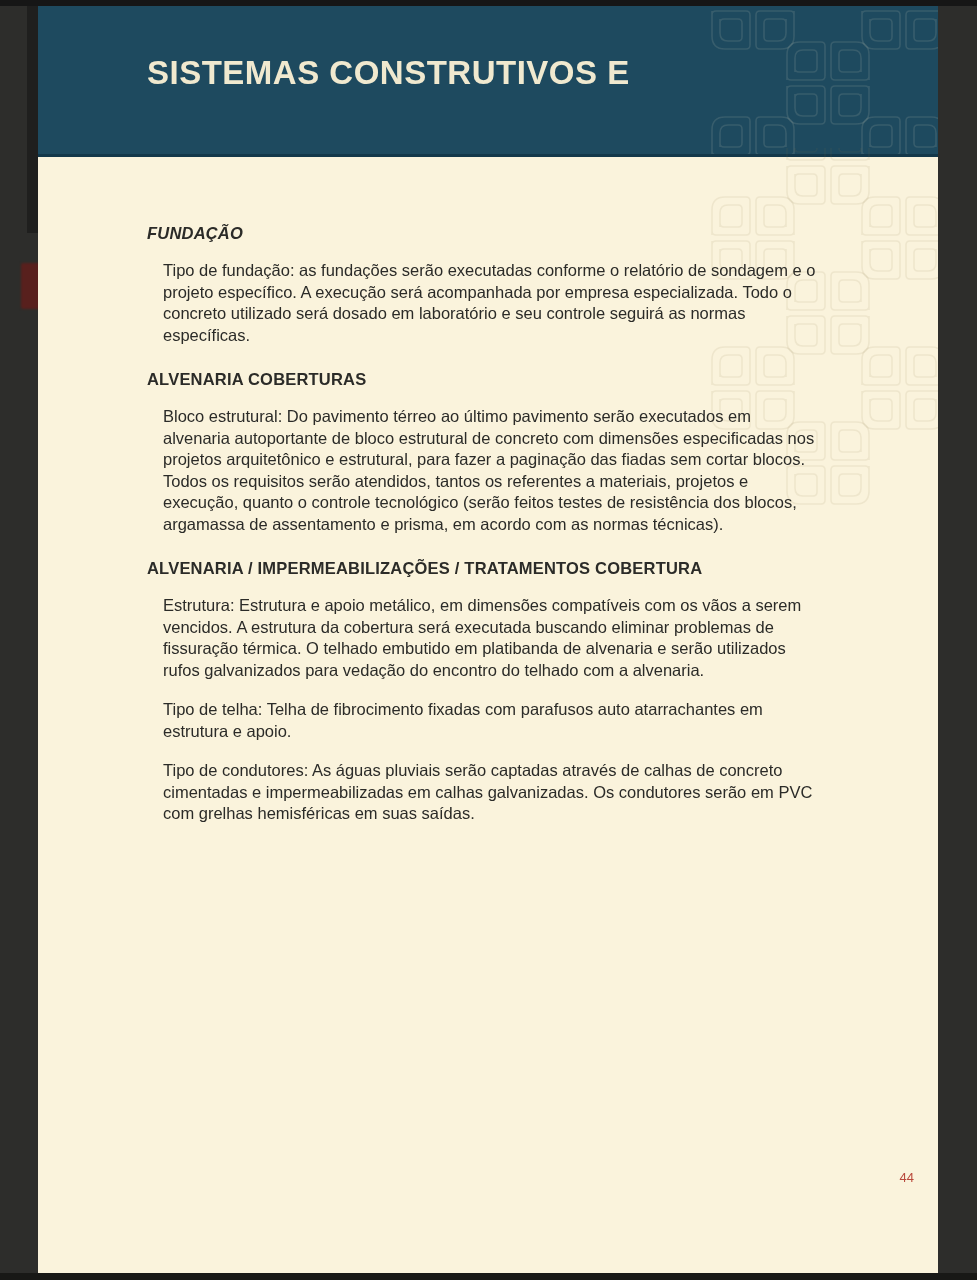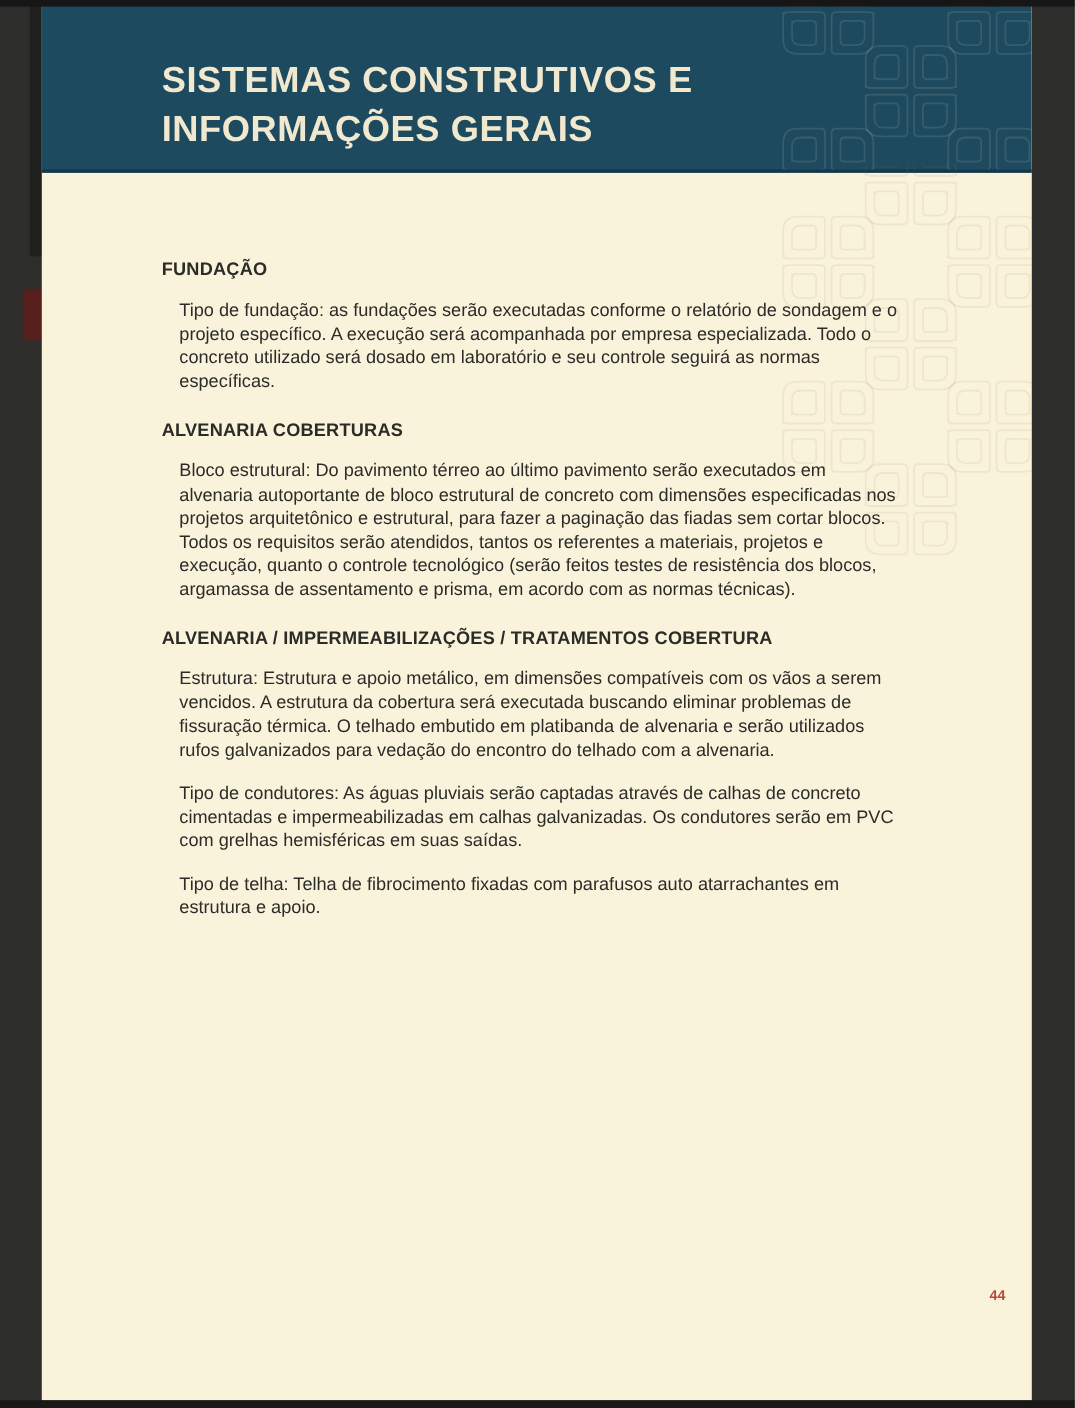--- a/index.html
+++ b/index.html
@@ -72,26 +72,26 @@
   .content{
     position:absolute;left:109px;top:217px;width:690px;
     color:var(--text);
     font-size:16.5px;line-height:21.5px;
   }
   .content h3{
     font-size:16.5px;line-height:22px;font-weight:bold;
     letter-spacing:0.2px;
     margin:22px 0 1px 0;
   }
-  .content .section:first-child h3{margin-top:12px;}
+  .content .section:first-child h3{margin-top:0;font-style:italic;}
   .content p.para{margin:16px;}
   .content p.para + p.para{margin-top:18px;}
   .page-number{
     position:absolute;right:24px;top:1165px;
-    font-size:13px;font-weight:bold;
+    font-size:13px;font-weight:normal;
     color:var(--pagenum);
   }
 </style>
 </head>
 <body>
 
 <div id="screen">
 
   <div class="left-dark-block"></div>
   <div class="red-smudge"></div>
@@ -122,21 +122,20 @@
         <g stroke="#f0e9cf" stroke-opacity="0.12" stroke-width="1.6">
           <use href="#motif" x="10" y="-30"></use>
           <use href="#motif" x="160" y="-30"></use>
           <use href="#motif" x="85" y="45"></use>
           <use href="#motif" x="10" y="120"></use>
           <use href="#motif" x="160" y="120"></use>
         </g>
       </svg>
       <div class="page-title">
         <div>SISTEMAS CONSTRUTIVOS E</div>
-        <div>INFORMAÇÕES GERAIS</div>
       </div>
     </div>
 
     <svg class="pattern-svg pattern-page" width="250" height="380" viewBox="0 0 250 380">
       <g stroke="#8a7647" stroke-opacity="0.10" stroke-width="1.6">
         <use href="#motif" x="85" y="-30"></use>
         <use href="#motif" x="10" y="45"></use>
         <use href="#motif" x="160" y="45"></use>
         <use href="#motif" x="85" y="120"></use>
         <use href="#motif" x="10" y="195"></use>
@@ -160,22 +159,22 @@
           </div>
   </div>
 
   <div class="section">
   </div>
 
   <div class="section">
     <h3>ALVENARIA / IMPERMEABILIZAÇÕES / TRATAMENTOS COBERTURA</h3>
     <div>
             <p class="para">Estrutura: Estrutura e apoio metálico, em dimensões compatíveis com os vãos a serem vencidos. A estrutura da cobertura será executada buscando eliminar problemas de fissuração térmica. O telhado embutido em platibanda de alvenaria e serão utilizados rufos galvanizados para vedação do encontro do telhado com a alvenaria.</p>
+            <p class="para">Tipo de telha: Telha de fibrocimento fixadas com parafusos auto atarrachantes em estrutura e apoio.</p>
             <p class="para">Tipo de condutores: As águas pluviais serão captadas através de calhas de concreto cimentadas e impermeabilizadas em calhas galvanizadas. Os condutores serão em PVC com grelhas hemisféricas em suas saídas.</p>
-            <p class="para">Tipo de telha: Telha de fibrocimento fixadas com parafusos auto atarrachantes em estrutura e apoio.</p>
           </div>
   </div>
 </div>
 
     <div class="page-number">44</div>
   </div>
 
   <div class="top-strip"></div>
   <div class="bottom-strip"></div>
 </div>

